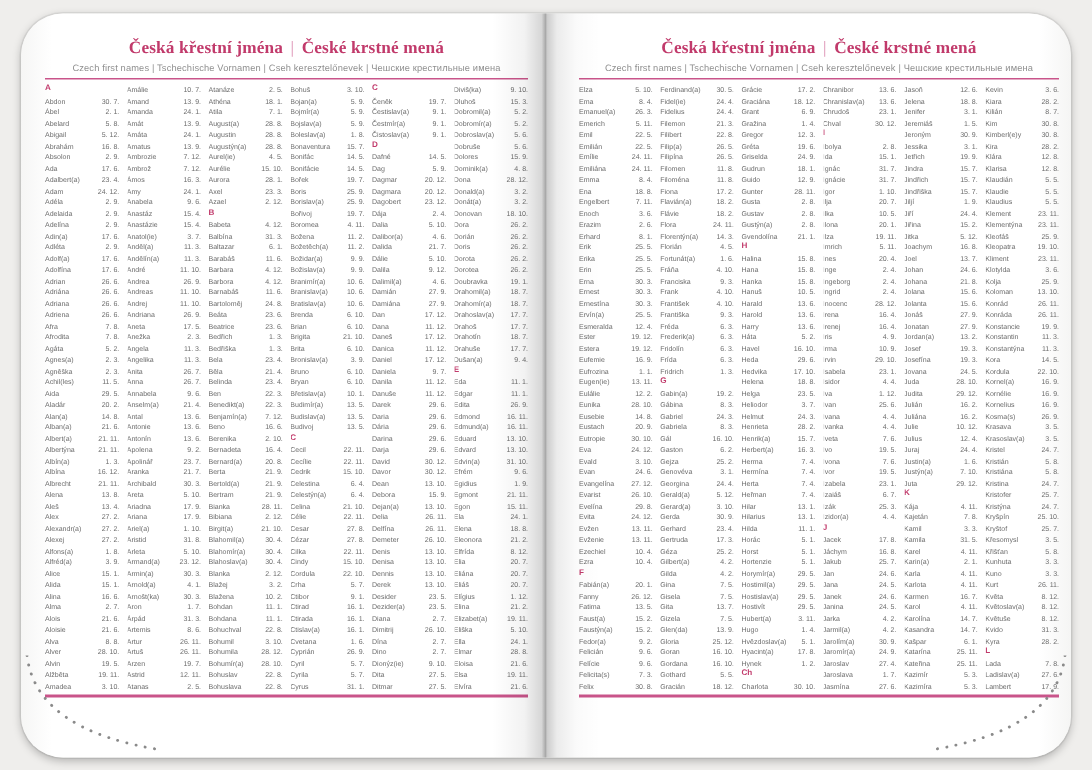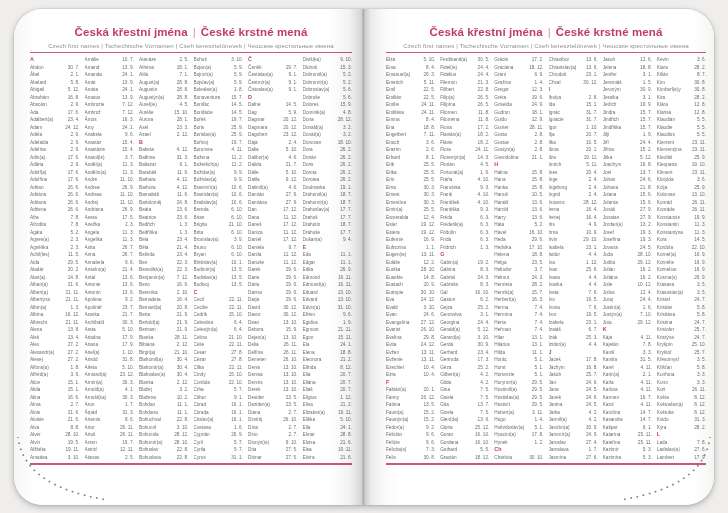--- a/index.html
+++ b/index.html
@@ -13,21 +13,21 @@
     background:linear-gradient(to right,#f6f6f5 0,#ffffff 3%,#ffffff 97%,#f5f5f4 100%);
     border-radius:28px;
     box-shadow:0 2px 6px rgba(0,0,0,.25), 0 0 0 1px rgba(0,0,0,.06);
   }
   .page{position:absolute;top:0;height:100%;}
   .page-left{left:16px;width:322px;}
   .page-right{left:372px;width:320px;}
   .page-title{
     margin-top:17px;text-align:center;
     font-size:11.5px;font-weight:bold;color:var(--accent,#c13a6b);
-    letter-spacing:.1px;white-space:nowrap;
+    letter-spacing:.1px;white-space:nowrap;font-family:Liberation Serif, serif;
   }
   .tsep{font-weight:normal;color:var(--accent-light,#dc8fb2);padding:0 5px;}
   .page-subtitle{
     margin-top:4px;text-align:center;
     font-size:6.2px;color:#8f8f8f;white-space:nowrap;letter-spacing:.1px;
   }
   .rule{height:1.4px;background:var(--rule,#c9548a);margin-top:3px;}
   .rule.bottom{margin-top:2px;}
   .columns{
     margin-top:3px;height:405px;overflow:hidden;

